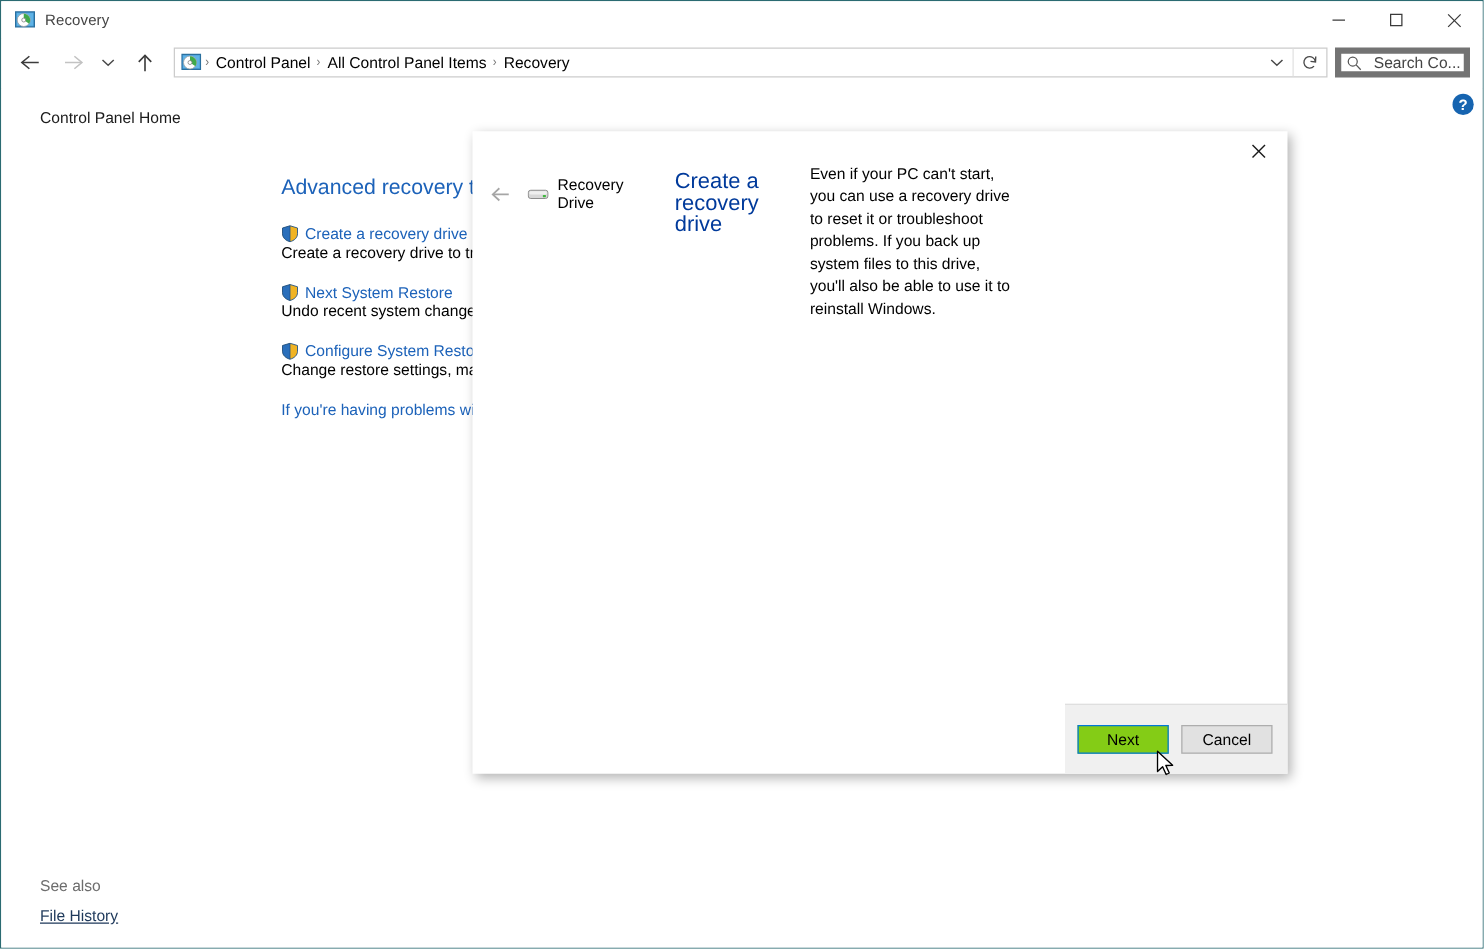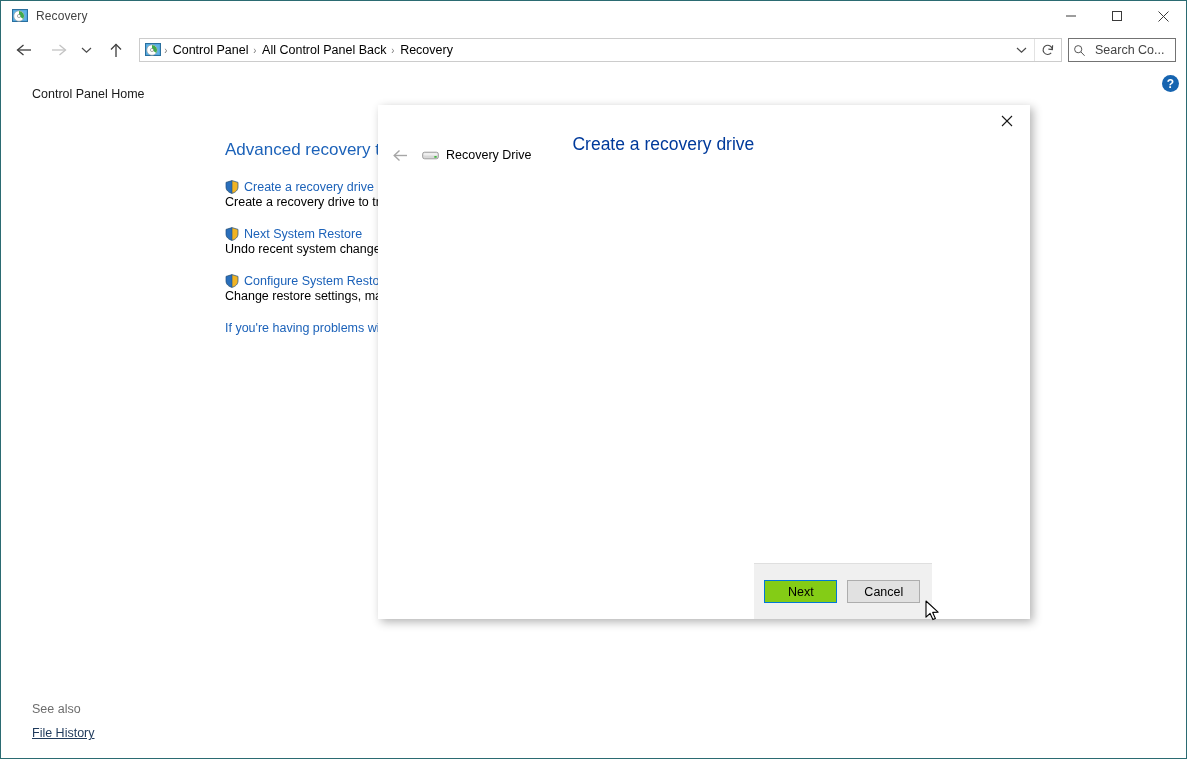--- a/index.html
+++ b/index.html
@@ -127,21 +127,21 @@
   .addr-refresh {
     width: 26px; height: 100%;
     display: flex; align-items: center; justify-content: center;
     border-left: 1px solid #e2e2e2;
   }
   #searchbox {
     width: 108px;
     height: 24px;
     margin-left: 6px;
     margin-right: 10px;
-    border: 1px solid #737373;
+    border: 5px solid #737373;
     box-sizing: border-box;
     display: flex;
     align-items: center;
     flex: none;
     background: #ffffff;
   }
   #search-text {
     font-size: 12.5px;
     color: #444444;
     margin-left: 6px;
@@ -441,21 +441,21 @@
           <rect x="0.5" y="1.5" width="15" height="12" fill="#4a9fd8" stroke="#2a6f9e"></rect>
           <rect x="1.5" y="2.5" width="13" height="10" fill="#5fb3e6"></rect>
           <circle cx="7" cy="8" r="5.2" fill="#ffffff" stroke="#9a9a9a" stroke-width="0.6"></circle>
           <path d="M7 2.9 A5.2 5.2 0 0 1 11.3 10.9 L7 8 Z" fill="#3faa4a"></path>
           <circle cx="7" cy="8" r="1.6" fill="#ffffff" stroke="#7a7a7a" stroke-width="0.6"></circle>
         </svg>
       </div>
       <span class="crumb-sep">›</span>
       <span class="crumb">Control Panel</span>
       <span class="crumb-sep">›</span>
-      <span class="crumb">All Control Panel Back</span>
+      <span class="crumb">All Control Panel Items</span>
       <span class="crumb-sep">›</span>
       <span class="crumb">Recovery</span>
 
       <div class="addr-right">
         <div class="addr-chev">
           <svg width="11" height="8" viewBox="0 0 11 8">
               <path d="M1 2 L5.5 6.2 L10 2" fill="none" stroke="#4a4a4a" stroke-width="1.2"></path>
             </svg>
         </div>
         <div class="addr-refresh">
@@ -571,20 +571,21 @@
         <rect x="0.6" y="4.2" width="15.8" height="6.6" rx="2" fill="#d8d8d8" stroke="#8d8d8d" stroke-width="0.8"></rect>
         <rect x="1.6" y="5" width="13.8" height="2.6" rx="1" fill="#efefef"></rect>
         <rect x="12.3" y="8" width="2.4" height="1.8" rx="0.4" fill="#41b63f"></rect>
       </svg>
     </div>
     <div id="dlg-apptitle">Recovery Drive</div>
   </div>
 
   <div id="dlg-heading">Create a recovery drive</div>
 
+  <div id="dlg-body">Even if your PC can't start, you can use a recovery drive to reset it or troubleshoot problems. If you back up system files to this drive, you'll also be able to use it to reinstall Windows.</div>
 
 
   <div id="dlg-footer">
     <div class="dlgbtn default">Next</div>
     <div class="dlgbtn normal">Cancel</div>
   </div>
 </div>
 
 <div id="cursor">
   <svg width="16" height="24" viewBox="0 0 16 24">

